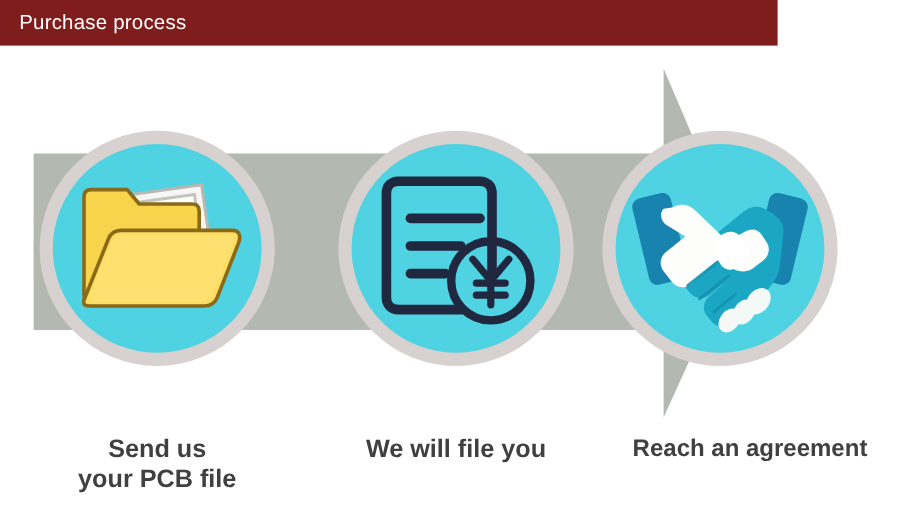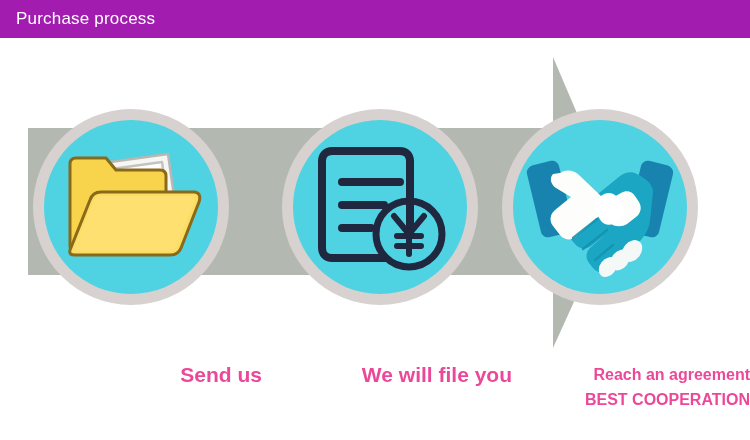--- a/index.html
+++ b/index.html
@@ -17,23 +17,23 @@
     position: relative;
     width: 750px;
     height: 440px;
     background: #ffffff;
   }
 
   
   #header-bar {
     position: absolute;
     left: 0; top: 0;
-    width: 750px;
+    width: 648px;
     height: 38px;
-    background: #a21caf;
+    background: #7f1d1d;
   }
   #header-title {
     position: absolute;
     left: 16px;
     top: 8px;
     font-size: 17px;
     font-weight: 400;
     color: #ffffff;
     letter-spacing: .2px;
     line-height: 22px;
@@ -75,44 +75,44 @@
     position: absolute;
     left: 0; top: 0;
     width: 174px;
     height: 174px;
     display: block;
   }
 
   
   .caption {
     position: absolute;
-    text-align: right;
+    text-align: center;
     font-weight: bold;
-    color: #ec4899;
+    color: #404040;
     line-height: 25px;
     white-space: nowrap;
   }
   .caption .line { display: block; }
   #caption-1 {
     left: 0px;
     top: 362px;
     width: 262px;
     font-size: 21px;
   }
   #caption-2 {
     left: 248px;
     top: 362px;
     width: 264px;
     font-size: 21px;
   }
   #caption-3 {
     left: 500px;
     top: 362px;
     width: 250px;
-    font-size: 16px;
+    font-size: 20px;
   }
 </style>
 </head>
 <body>
 
 <div id="stage">
 
   <div id="header-bar">
     <div id="header-title">Purchase process</div>
   </div>
@@ -181,22 +181,22 @@
           <path d="M82,140 L100,125"></path>
         </g>
 
         <path d="M88,76 C93,72 100,72 104,77 L110,85 C113,89 112,95 108,98 L101,103 C97,106 91,105 88,101 L83,93 C80,88 83,80 88,76 Z" fill="#ffffff"></path>
       </svg>
     </div>
   </div>
 
   <div class="caption" id="caption-1">
     <span class="line">Send us</span>
+    <span class="line">your PCB file</span>
   </div>
   <div class="caption" id="caption-2">
     <span class="line">We will file you</span>
   </div>
   <div class="caption" id="caption-3">
     <span class="line">Reach an agreement</span>
-    <span class="line">BEST COOPERATION</span>
   </div>
 
 </div>
 
 </body></html>

